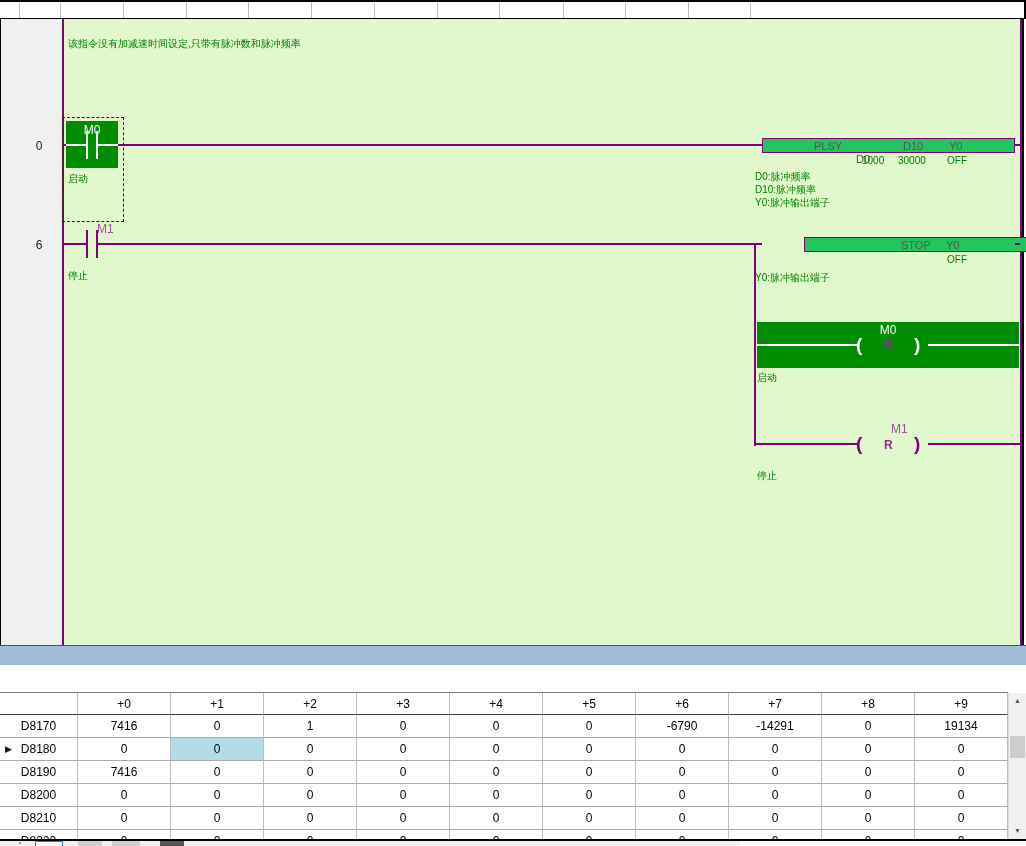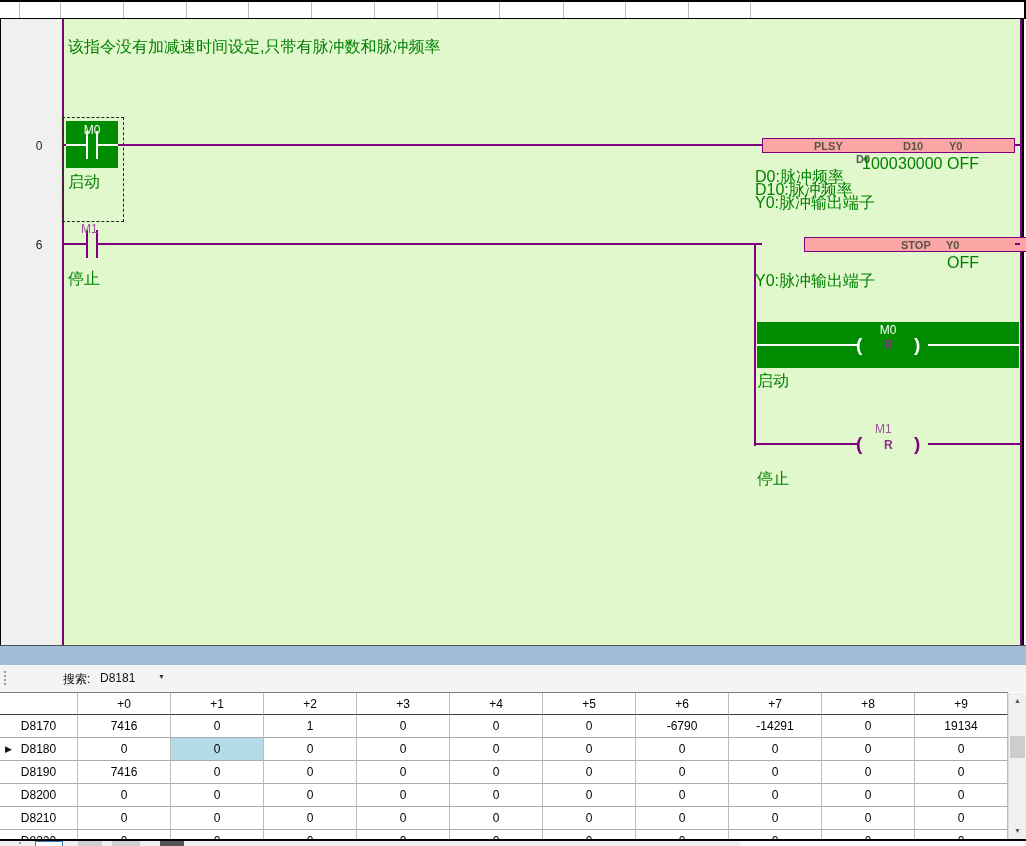--- a/index.html
+++ b/index.html
@@ -9,24 +9,24 @@
   .abs{position:absolute;}
   
   #ladder-bg{left:60px;top:19px;width:962px;height:627px;background:#e1f8cd;border-right:2px solid #000;}
   #top-border{left:0;top:0;width:1026px;height:2px;background:#000;}
   #grid-header{left:0;top:2px;width:1024px;height:16px;background:#fff;border-bottom:1px solid #000;border-right:2px solid #000;}
   .grid-sep{top:2px;width:1px;height:16px;background:#bdbdbd;}
   #left-rail{left:0;top:19px;width:60px;height:627px;background:#f0f0f0;border-left:1px solid #000;}
   .rail-num{width:30px;text-align:center;font-size:12px;color:#1a1a1a;}
   .pline{background:#800080;}
   .wline{background:#ffffff;}
-  .gtext{color:#008000;font-size:16px;white-space:nowrap;}
-  .ptext{color:#a050a0;font-size:12px;white-space:nowrap;}
+  .gtext{color:#008000;font-size:10px;white-space:nowrap;}
+  .ptext{color:#a050a0;font-size:12px;white-space:nowrap;margin-left:16px;}
   .boxtext{color:#55554a;font-size:11px;white-space:nowrap;}
-  .instr-box{background:#fca5a5;border:1px solid #800080;height:13px;font-weight:bold;}
+  .instr-box{background:#22c55e;border:1px solid #800080;height:13px;}
   .contact-on{background:#008c00;}
   .dashed-sel{border:1px dashed #222;}
   .coil-paren{font-size:19px;line-height:14px;font-weight:bold;}
   .coil-r{font-size:12px;color:#8c2d8c;font-weight:bold;}
   
   #panel-sep{left:0;top:645px;width:1026px;height:1px;background:#505050;}
   #title-bar{left:0;top:646px;width:1026px;height:19px;background:#a1bdd8;}
   #toolbar{left:0;top:665px;width:1026px;height:27px;background:#f4f4f4;}
   .grip{width:4px;height:16px;background-image:radial-gradient(#9a9a9a 1px,transparent 1.2px);background-size:4px 4px;}
   .tb-label{font-size:12px;color:#111;white-space:nowrap;}
@@ -145,30 +145,20 @@
   <div class="abs ptext" style="left:875px;top:422px;">M1</div>
   <div class="abs gtext" style="left:757px;top:469px;">停止</div>
 
   <div class="abs" id="panel-sep"></div>
   <div class="abs" id="title-bar">
     
     
     
   </div>
 
-  <div class="abs" id="toolbar">
-    <div class="abs grip" style="left:3px;top:5px;"></div>
-
-    <span class="abs tb-label" style="left:63px;top:6px;">搜索:</span>
-    <div class="abs" style="left:96px;top:3px;width:74px;height:20px;">
-      <span class="abs tb-label" style="left:4px;top:3px;">D8181</span>
-      <span class="abs" style="left:62px;top:5px;font-size:7px;color:#333;">▼</span>
-    </div>
-
-  </div>
 
   <div class="abs" id="wtable">
     <div class="trow">
       <div class="hcell w-rh"></div>
     <div class="hcell w-c">+0</div>
         <div class="hcell w-c">+1</div>
         <div class="hcell w-c">+2</div>
         <div class="hcell w-c">+3</div>
         <div class="hcell w-c">+4</div>
         <div class="hcell w-c">+5</div>

